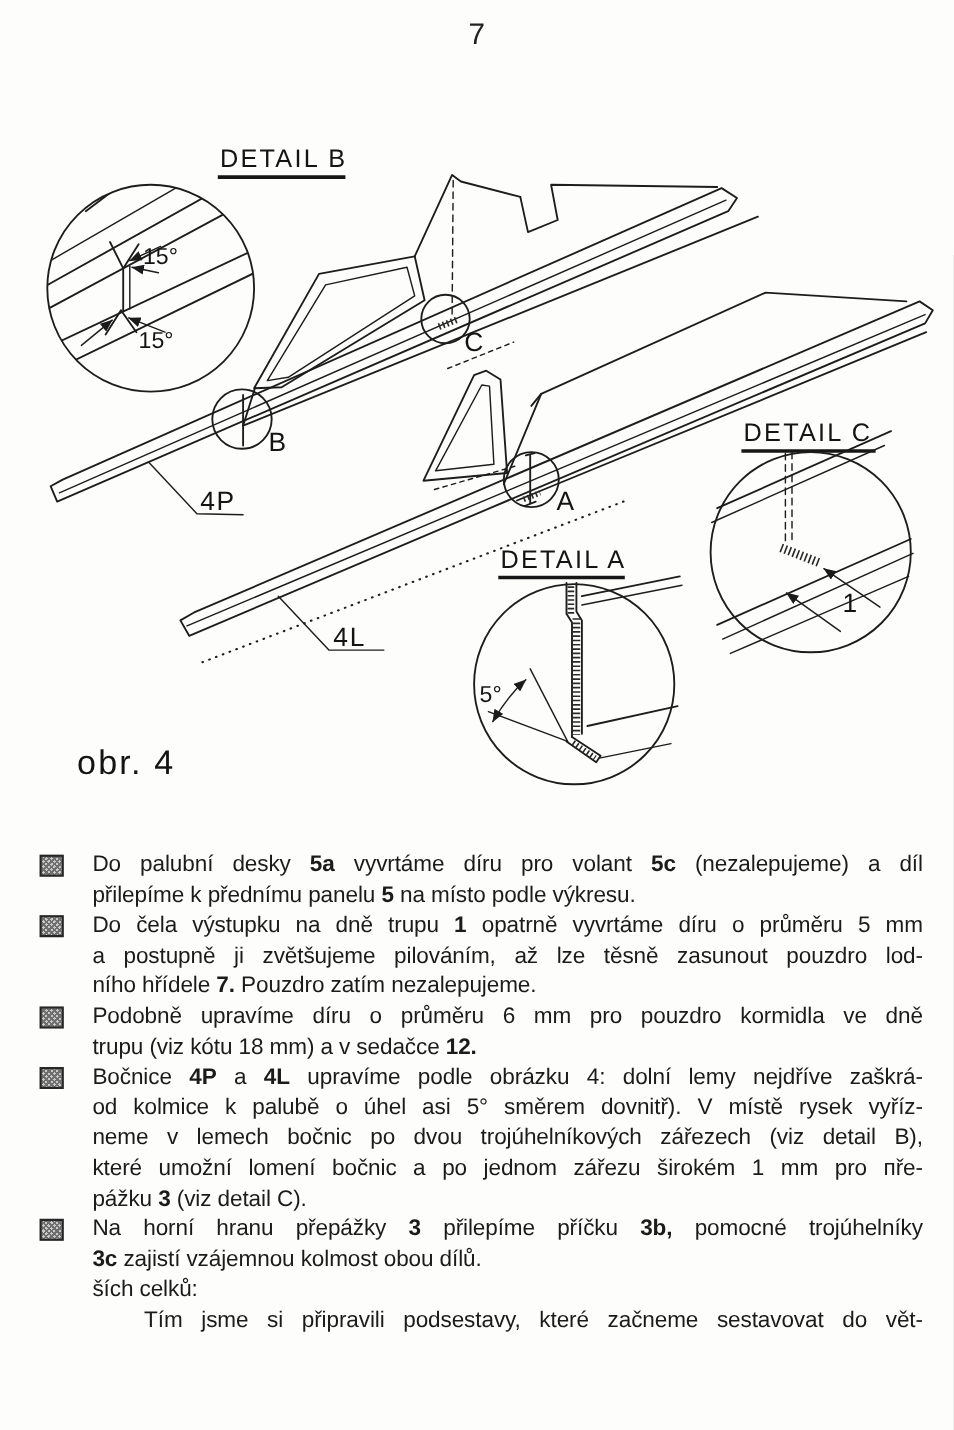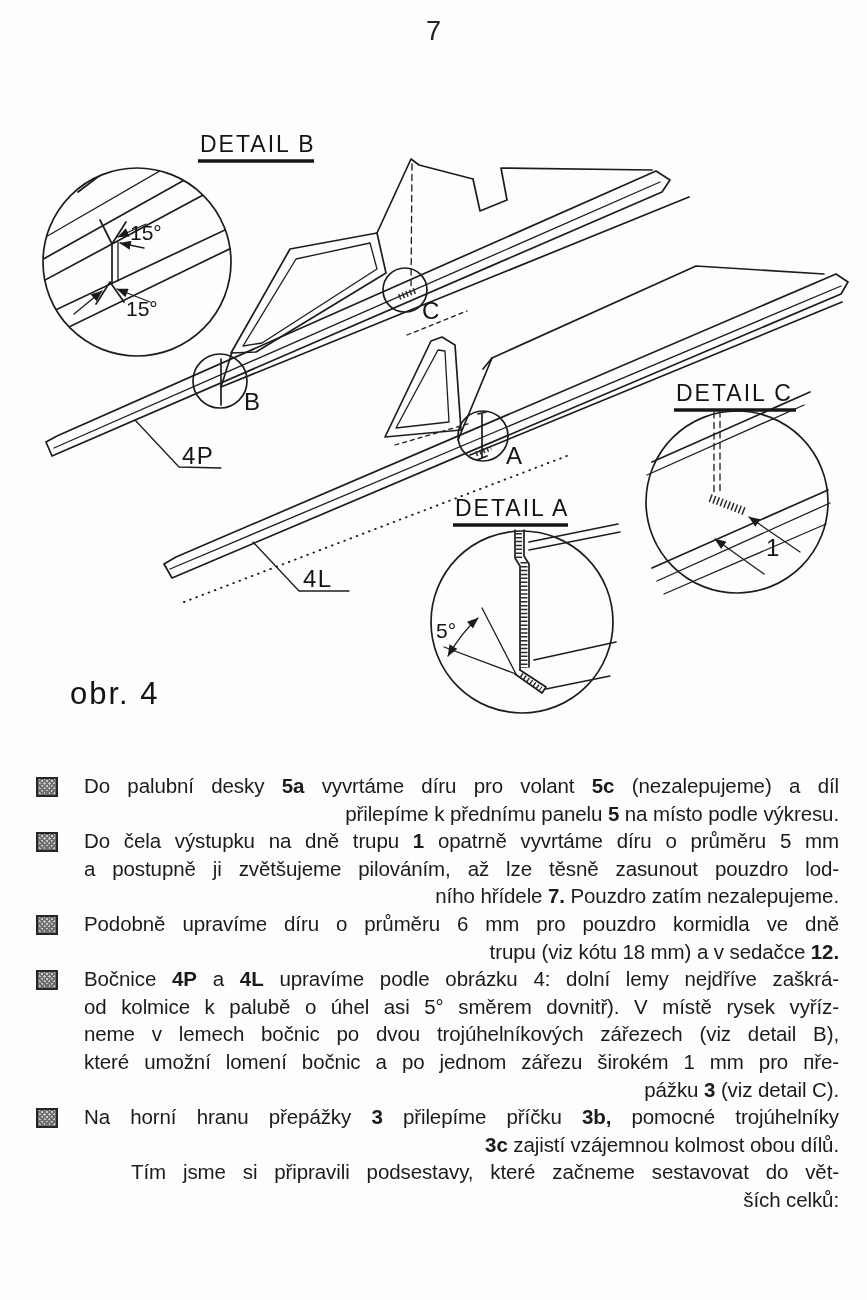--- a/index.html
+++ b/index.html
@@ -23,21 +23,21 @@
   .alabel{font-size:21px;}
   .caption{font-size:31px;letter-spacing:2px;}
   .instructions{position:absolute;top:772px;left:36px;width:803px;}
   .item{display:flex;}
   .bullet{flex:0 0 18px;height:16px;margin:5px 26px 0 0;border:2px solid #262626;
         box-sizing:content-box;background-color:#c8c8c8;
         background-image:repeating-linear-gradient(45deg,#6f6f6f 0 1.5px,transparent 1.5px 3.5px),
                          repeating-linear-gradient(-45deg,#6f6f6f 0 1.5px,transparent 1.5px 3.5px);}
   .bullet.empty{visibility:hidden;}
   .txt{flex:1;font-size:20.5px;line-height:27.6px;letter-spacing:-0.1px;}
-  .line{text-align:right;}
+  .line{text-align:left;}
   .line.just{text-align:justify;text-align-last:justify;}
   .line.indent{text-indent:47px;}
   .b{font-weight:bold;}
 </style>
 </head>
 <body>
 
 <div class="page">
   <div class="page-number">7</div>
 
@@ -202,18 +202,18 @@
       <div class="item">
         <span class="bullet"></span>
         <div class="txt">
           <div class="line just"><span>Na horní hranu přepážky </span><span class="b">3</span><span> přilepíme příčku </span><span class="b">3b,</span><span> pomocné trojúhelníky</span></div>
           <div class="line"><span class="b">3c</span><span> zajistí vzájemnou kolmost obou dílů.</span></div>
         </div>
       </div>
       <div class="item">
         <span class="bullet empty"></span>
         <div class="txt">
+          <div class="line"><span>ších celků:</span></div>
           <div class="line just indent"><span>Tím jsme si připravili podsestavy, které začneme sestavovat do vět-</span></div>
-          <div class="line"><span>ších celků:</span></div>
         </div>
       </div>
     </div>
 </div>
 
 </body></html>

